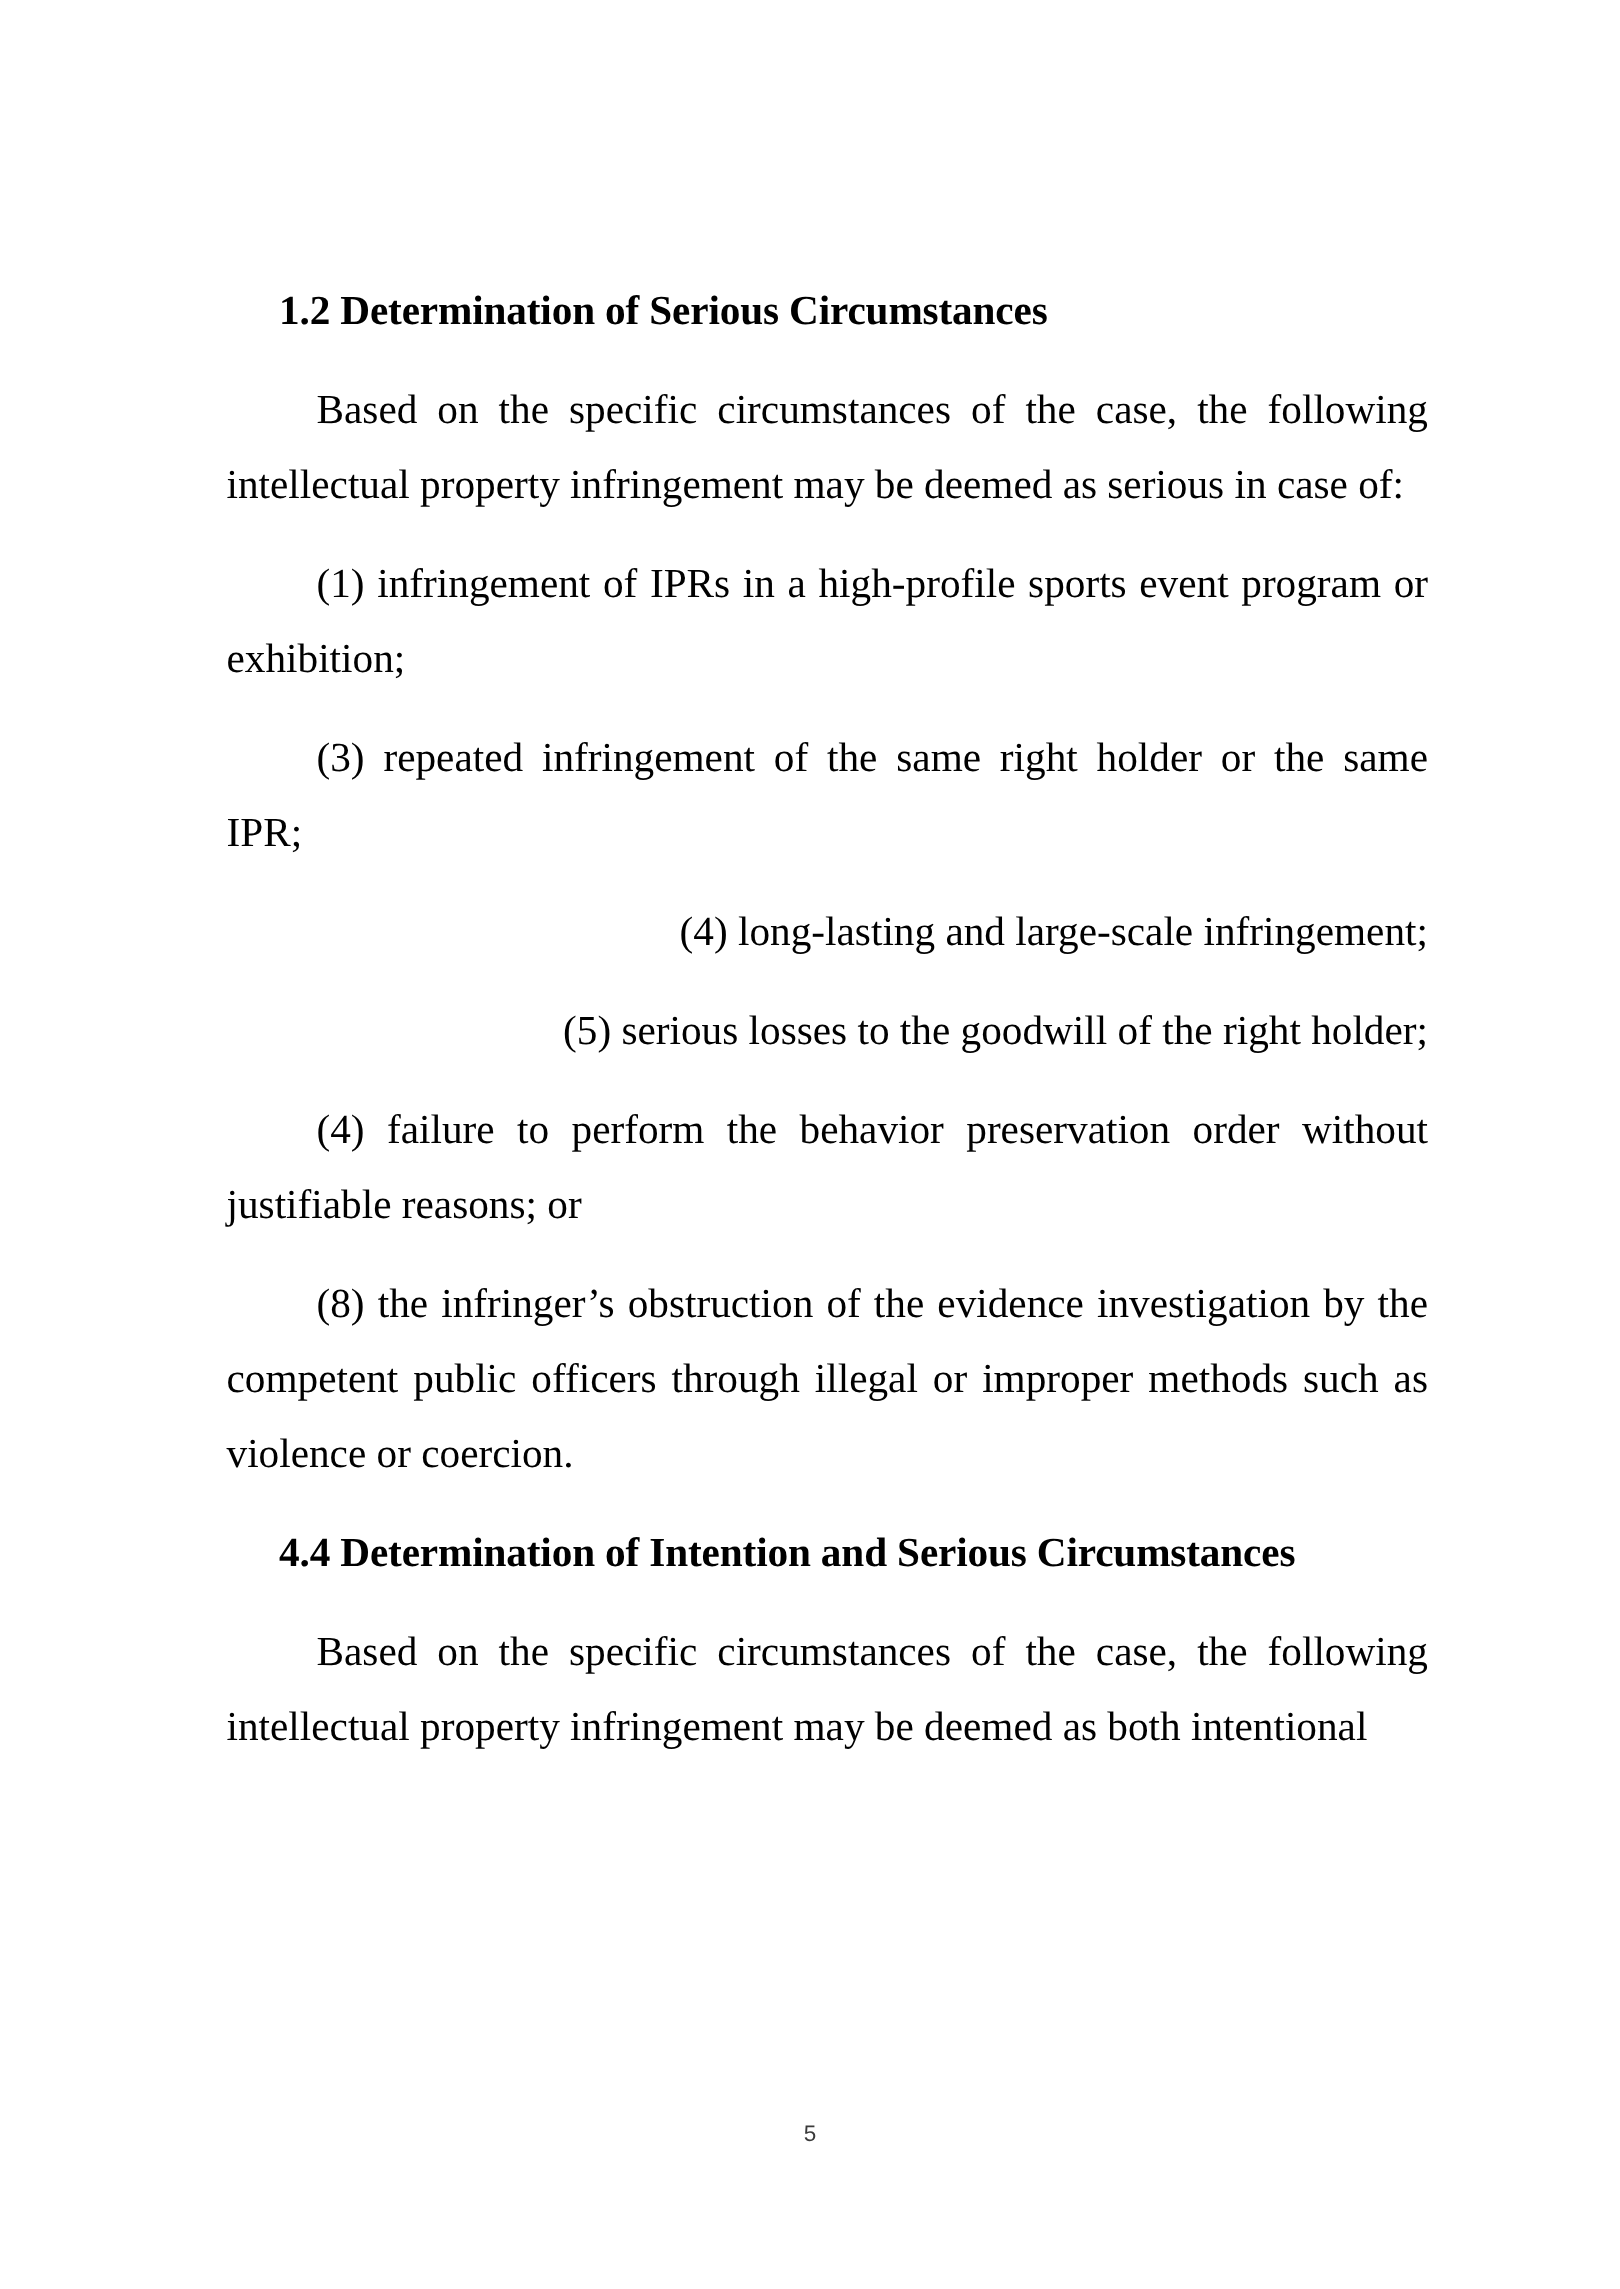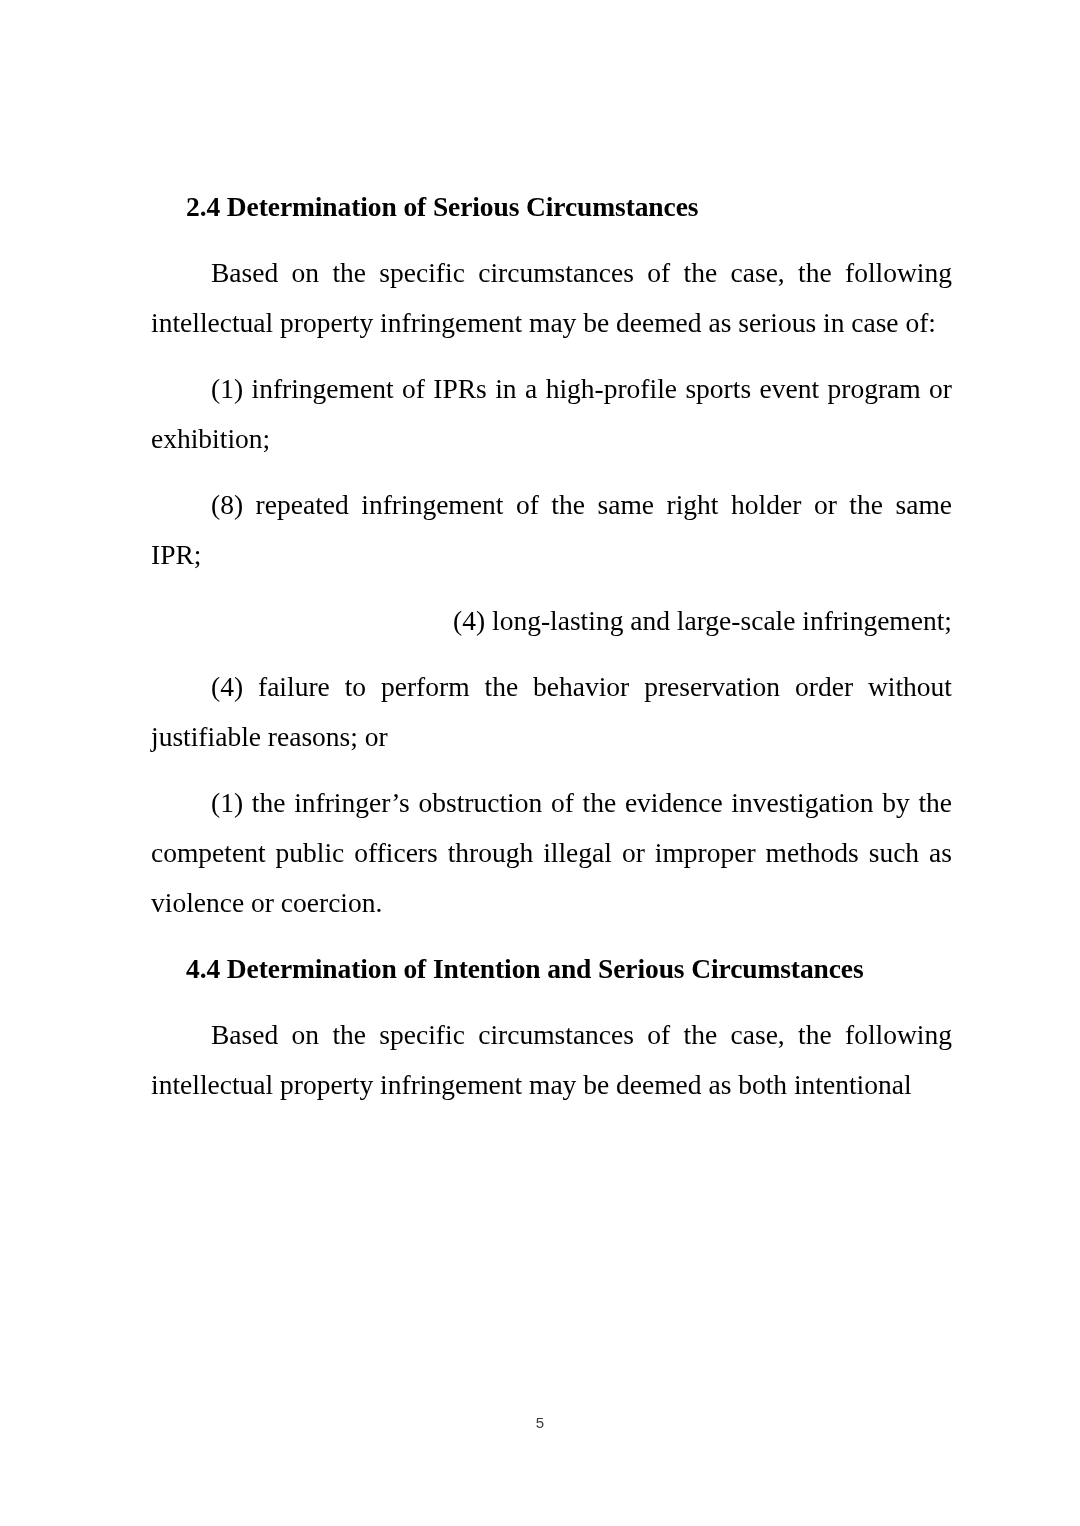--- a/index.html
+++ b/index.html
@@ -74,35 +74,36 @@
     line-height: 18px;
   }
 </style>
 </head>
 <body>
 
 <div class="page">
 
   <div class="content">
 
-    <h2 class="heading">2.4 Determination of Serious Circumstances</h2>
+    <h2 class="heading">1.2 Determination of Serious Circumstances</h2>
 
     <p class="para gap-sm">Based on the specific circumstances of the case, the following intellectual property infringement may be deemed as serious in case of:</p>
 
     <p class="para gap-sm">(1)  infringement of IPRs in a high-profile sports event program or exhibition;</p>
 
 
-    <p class="para gap-sm">(8)  repeated infringement of the same right holder or the same IPR;</p>
+    <p class="para gap-sm">(3)  repeated infringement of the same right holder or the same IPR;</p>
 
     <p class="para single gap-sm">(4)  long-lasting and large-scale infringement;</p>
 
+    <p class="para single gap-sm">(5)  serious losses to the goodwill of the right holder;</p>
 
     <p class="para gap-sm">(4)  failure to perform the behavior preservation order without justifiable reasons; or</p>
 
-    <p class="para gap-sm">(1)  the infringer’s obstruction of the evidence investigation by the competent public officers through illegal or improper methods such as violence or coercion.</p>
+    <p class="para gap-sm">(8)  the infringer’s obstruction of the evidence investigation by the competent public officers through illegal or improper methods such as violence or coercion.</p>
 
     <h2 class="heading gap-head">4.4 Determination of Intention and Serious Circumstances</h2>
 
     <p class="para gap-sm">Based on the specific circumstances of the case, the following intellectual property infringement may be deemed as both intentional</p>
 
   </div>
 
   <div class="page-number">5</div>
 
 </div>

